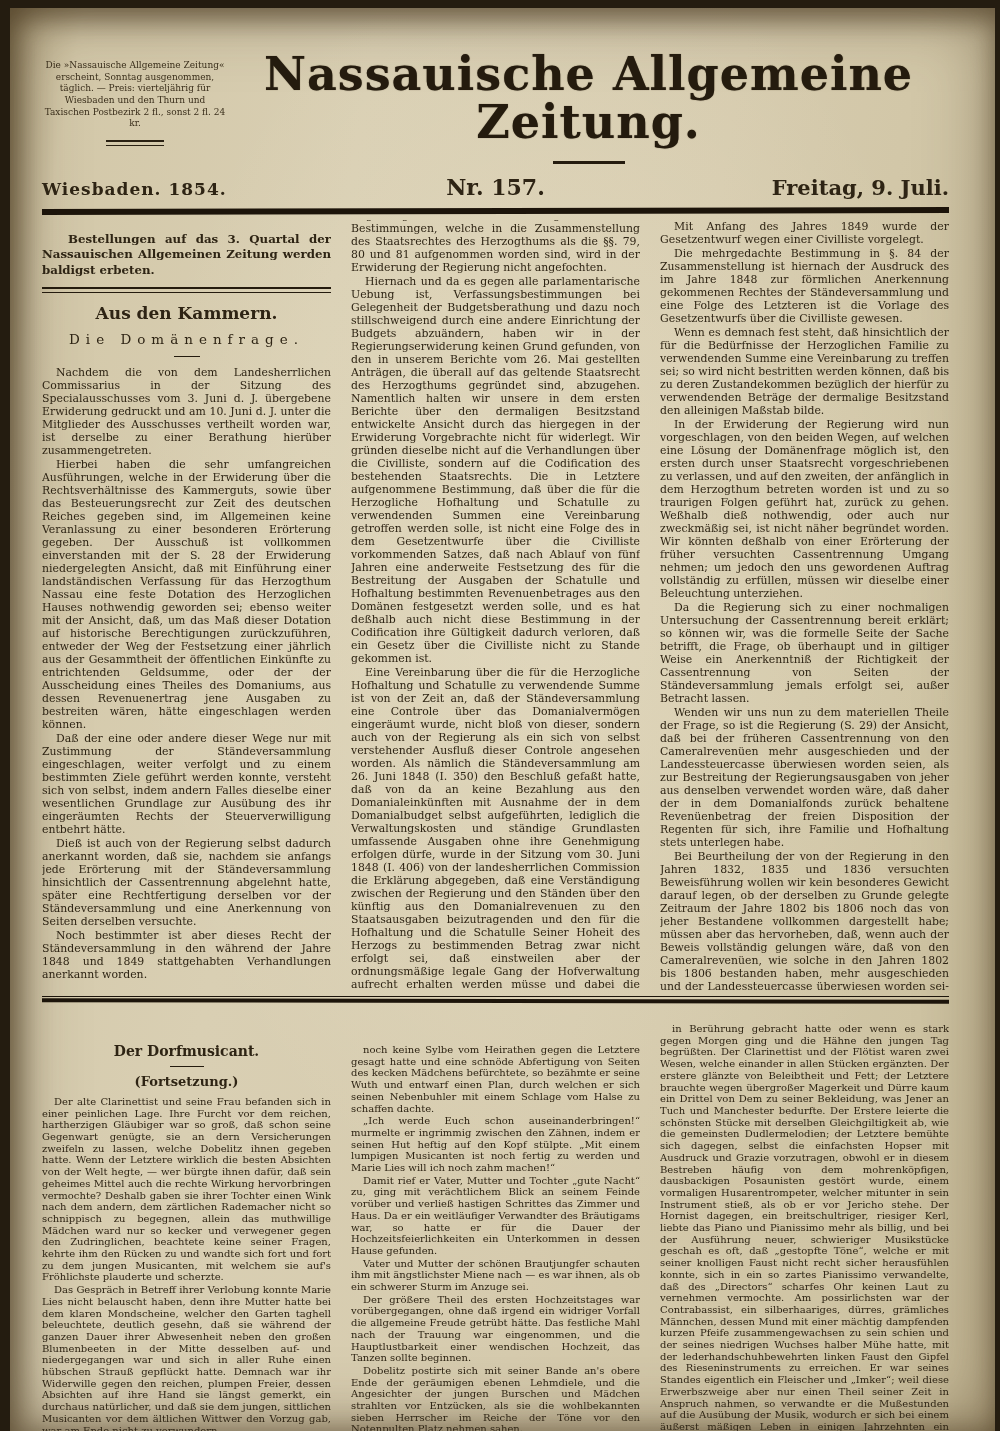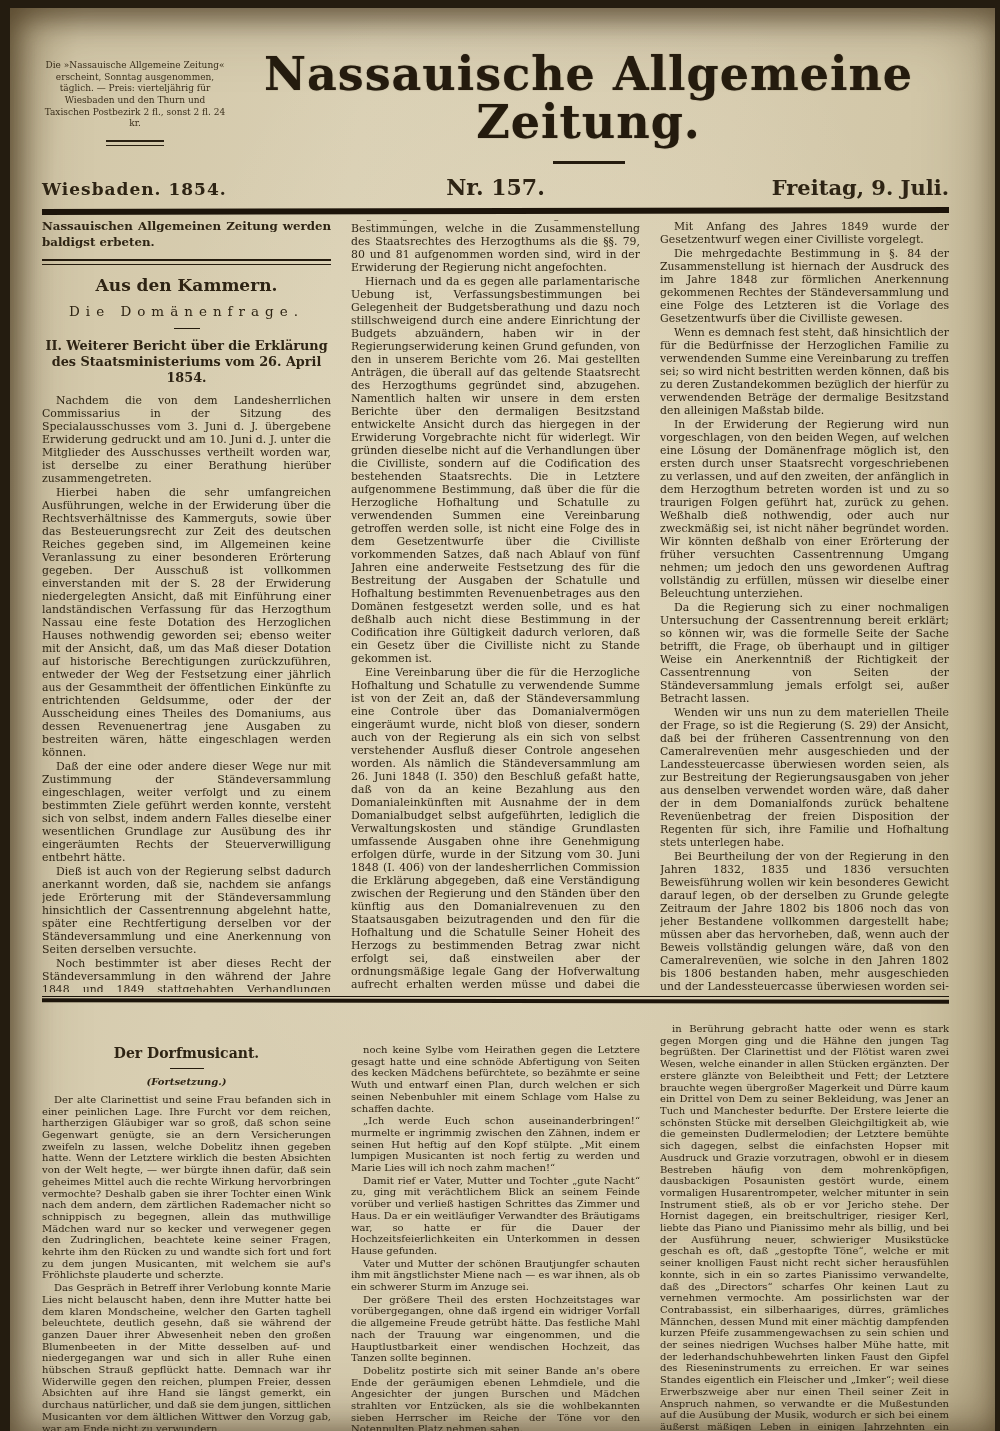--- a/index.html
+++ b/index.html
@@ -54,21 +54,21 @@
   .dash-rule{width:26px;border-top:1.5px solid #241b0e;margin:9px auto;}
   .art-title{text-align:center;font-weight:bold;font-size:12.8px;line-height:1.25;margin:0 0 8px;}
 
   
   .section-rule{margin-top:4px;border-top:1px solid #1c140a;}
   .section-rule .bar{height:4px;background:#1c140a;margin-top:2px;transform:rotate(.1deg);}
   .feu-cols{height:458px;margin-top:8px;}
   .feu-cols .col p.para{font-size:10px;line-height:11.7px;text-indent:12px;}
   .feu-title{text-align:center;font-weight:bold;font-size:14px;margin:0;}
   .feu-rule{width:34px;border-top:1.5px solid #241b0e;margin:7px auto;}
-  .feu-cont{text-align:center;font-size:10px;font-weight:bold;margin:0 0 7px;font-style:italic;}
+  .feu-cont{text-align:center;font-size:13px;font-weight:bold;margin:0 0 7px;}
 </style>
 </head>
 <body>
 
 <div class="page">
   <div class="inner">
 
     <div class="masthead">
       <div class="mast-box left">
         <span>Die »Nassauische Allgemeine Zeitung« erscheint, Sonntag ausgenommen, täglich. — Preis: vierteljährig für Wiesbaden und den Thurn und Taxischen Postbezirk 2 fl., sonst 2 fl. 24 kr.</span>
@@ -87,21 +87,20 @@
     </div>
     <div class="main-rule"></div>
 
     <div class="cols main-cols">
       <div class="col">
         <p class="notice">Bestellungen auf das 3. Quartal der Nassauischen Allgemeinen Zeitung werden baldigst erbeten.</p>
         <div class="rule-dbl"></div>
         <p class="sec-head">Aus den Kammern.</p>
         <p class="sub-head">Die Domänenfrage.</p>
         <div class="dash-rule"></div>
-        <p class="art-title">II. Weiterer Bericht über die Erklärung des Staatsministeriums vom 26. April 1854.</p>
         <div>
             <p class="para">Nachdem die von dem Landesherrlichen Commissarius in der Sitzung des Specialausschusses vom 3. Juni d. J. übergebene Erwiderung gedruckt und am 10. Juni d. J. unter die Mitglieder des Ausschusses vertheilt worden war, ist derselbe zu einer Berathung hierüber zusammengetreten.</p>
             <p class="para">Hierbei haben die sehr umfangreichen Ausführungen, welche in der Erwiderung über die Rechtsverhältnisse des Kammerguts, sowie über das Besteuerungsrecht zur Zeit des deutschen Reiches gegeben sind, im Allgemeinen keine Veranlassung zu einer besonderen Erörterung gegeben. Der Ausschuß ist vollkommen einverstanden mit der S. 28 der Erwiderung niedergelegten Ansicht, daß mit Einführung einer landständischen Verfassung für das Herzogthum Nassau eine feste Dotation des Herzoglichen Hauses nothwendig geworden sei; ebenso weiter mit der Ansicht, daß, um das Maß dieser Dotation auf historische Berechtigungen zurückzuführen, entweder der Weg der Festsetzung einer jährlich aus der Gesammtheit der öffentlichen Einkünfte zu entrichtenden Geldsumme, oder der der Ausscheidung eines Theiles des Domaniums, aus dessen Revenuenertrag jene Ausgaben zu bestreiten wären, hätte eingeschlagen werden können.</p>
             <p class="para">Daß der eine oder andere dieser Wege nur mit Zustimmung der Ständeversammlung eingeschlagen, weiter verfolgt und zu einem bestimmten Ziele geführt werden konnte, versteht sich von selbst, indem andern Falles dieselbe einer wesentlichen Grundlage zur Ausübung des ihr eingeräumten Rechts der Steuerverwilligung entbehrt hätte.</p>
             <p class="para">Dieß ist auch von der Regierung selbst dadurch anerkannt worden, daß sie, nachdem sie anfangs jede Erörterung mit der Ständeversammlung hinsichtlich der Cassentrennung abgelehnt hatte, später eine Rechtfertigung derselben vor der Ständeversammlung und eine Anerkennung von Seiten derselben versuchte.</p>
             <p class="para">Noch bestimmter ist aber dieses Recht der Ständeversammlung in den während der Jahre 1848 und 1849 stattgehabten Verhandlungen anerkannt worden.</p>
           </div>
       </div>
       <div class="vsep"></div>
       <div class="col">

